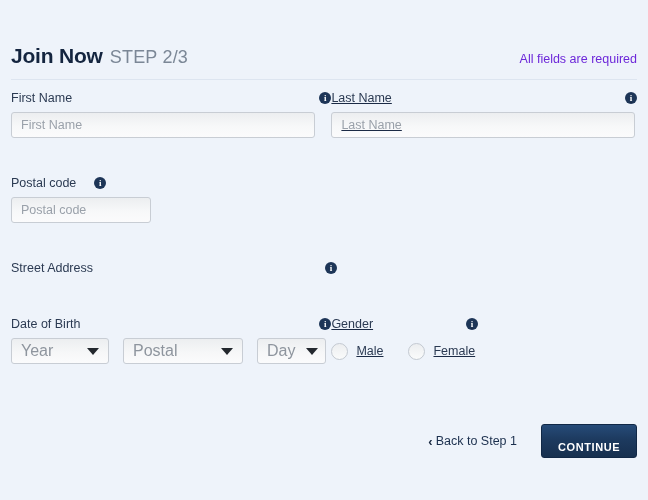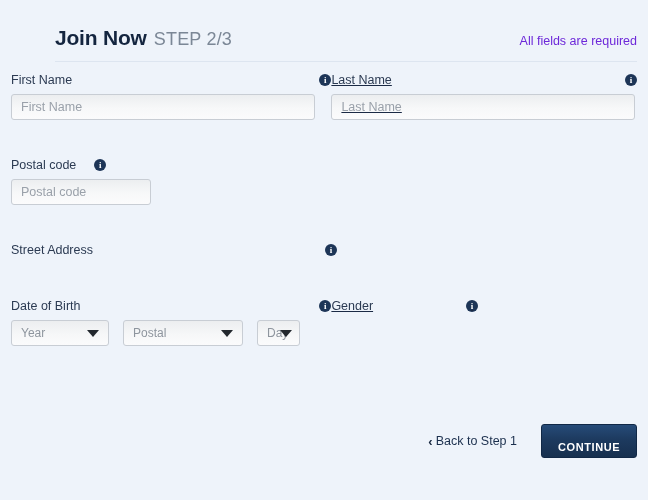--- a/index.html
+++ b/index.html
@@ -22,24 +22,23 @@
     box-sizing: border-box;
     padding: 0 11px;
     background: #eef3fa;
   }
 
   
   .header {
     display: flex;
     align-items: baseline;
     justify-content: space-between;
-    padding-top: 26px;
+    padding-top: 44px;
     padding-bottom: 11px;
     border-bottom: 1px solid #dde5f0;
-    margin-left: 44px;
   }
   .title-wrap {
     display: flex;
     align-items: baseline;
   }
   .title {
     font-size: 21px;
     font-weight: bold;
     color: #14253f;
     letter-spacing: -0.2px;
@@ -125,36 +124,36 @@
   .select {
     position: relative;
     box-sizing: border-box;
     height: 26px;
     border: 1px solid #c8cdd4;
     border-radius: 3px;
     background: linear-gradient(to bottom, #eceef0 0%, #f6f7f8 55%, #fbfbfc 100%);
     display: flex;
     align-items: center;
     padding: 8px 9px;
-    font-size: 12px;
+    font-size: 16px;
     color: #8e959e;
   }
   .select .arrow {
     position: absolute;
     right: 9px;
     top: 50%;
     margin-top: -3px;
     width: 0; height: 0;
     border-left: 6px solid transparent;
     border-right: 6px solid transparent;
     border-top: 7px solid #23282e;
   }
   .sel-year  { width: 98px; }
   .sel-month { width: 120px; }
-  .sel-day   { width: 43px; }
+  .sel-day   { width: 69px; }
   .sel-day .arrow { right: 7px; }
 
   
   .radio-row {
     display: flex;
     align-items: center;
     height: 26px;
   }
   .radio-item {
     display: flex;
@@ -298,20 +297,30 @@
         </div>
       </div>
     </div>
 
     <div class="col col-right">
       <div class="field" style="margin-top:34px;">
         <div class="label-line">
           <span class="label-text">Gender</span>
           <span class="info-icon" style="margin-left:93px;">i</span>
         </div>
+        <div class="radio-row">
+          <div class="radio-item">
+            <span class="radio-circle"></span>
+            <span class="radio-label">Male</span>
+          </div>
+          <div class="radio-item">
+            <span class="radio-circle"></span>
+            <span class="radio-label">Female</span>
+          </div>
+        </div>
       </div>
     </div>
 
   </div>
 
   <div class="footer">
     <a class="back-link">
       <span class="chev">‹</span>
       <span>Back to Step 1</span>
     </a>

